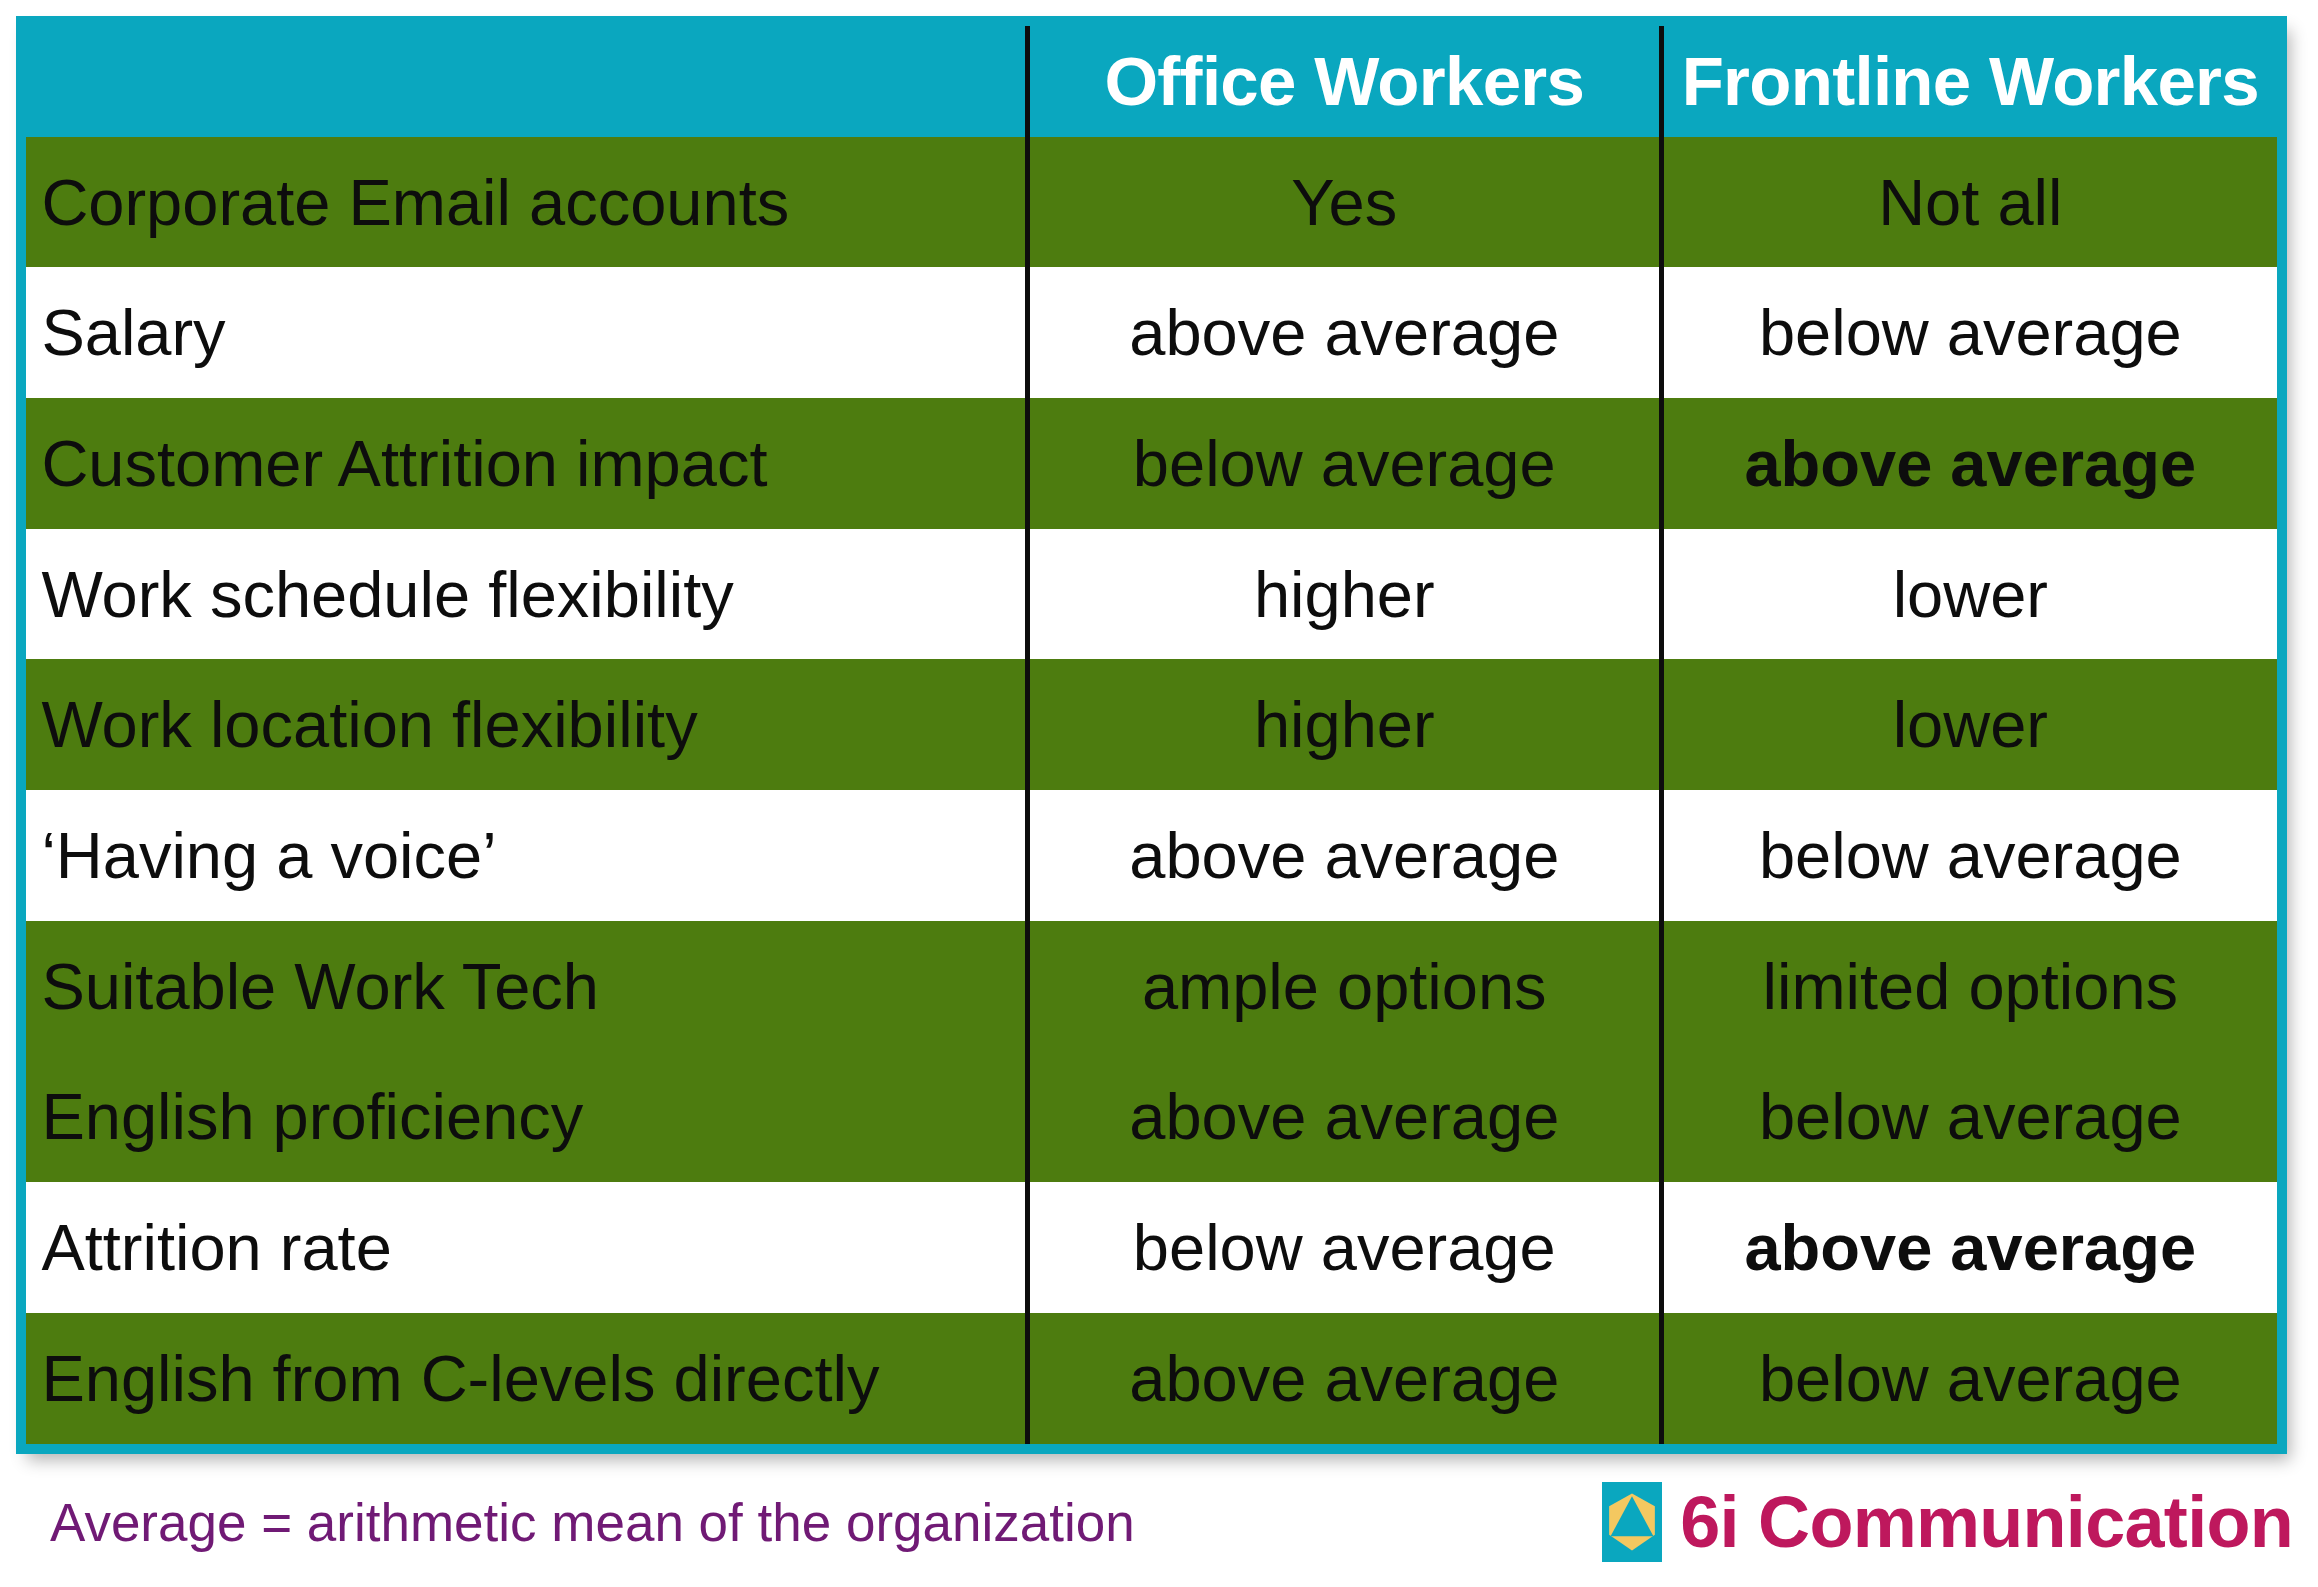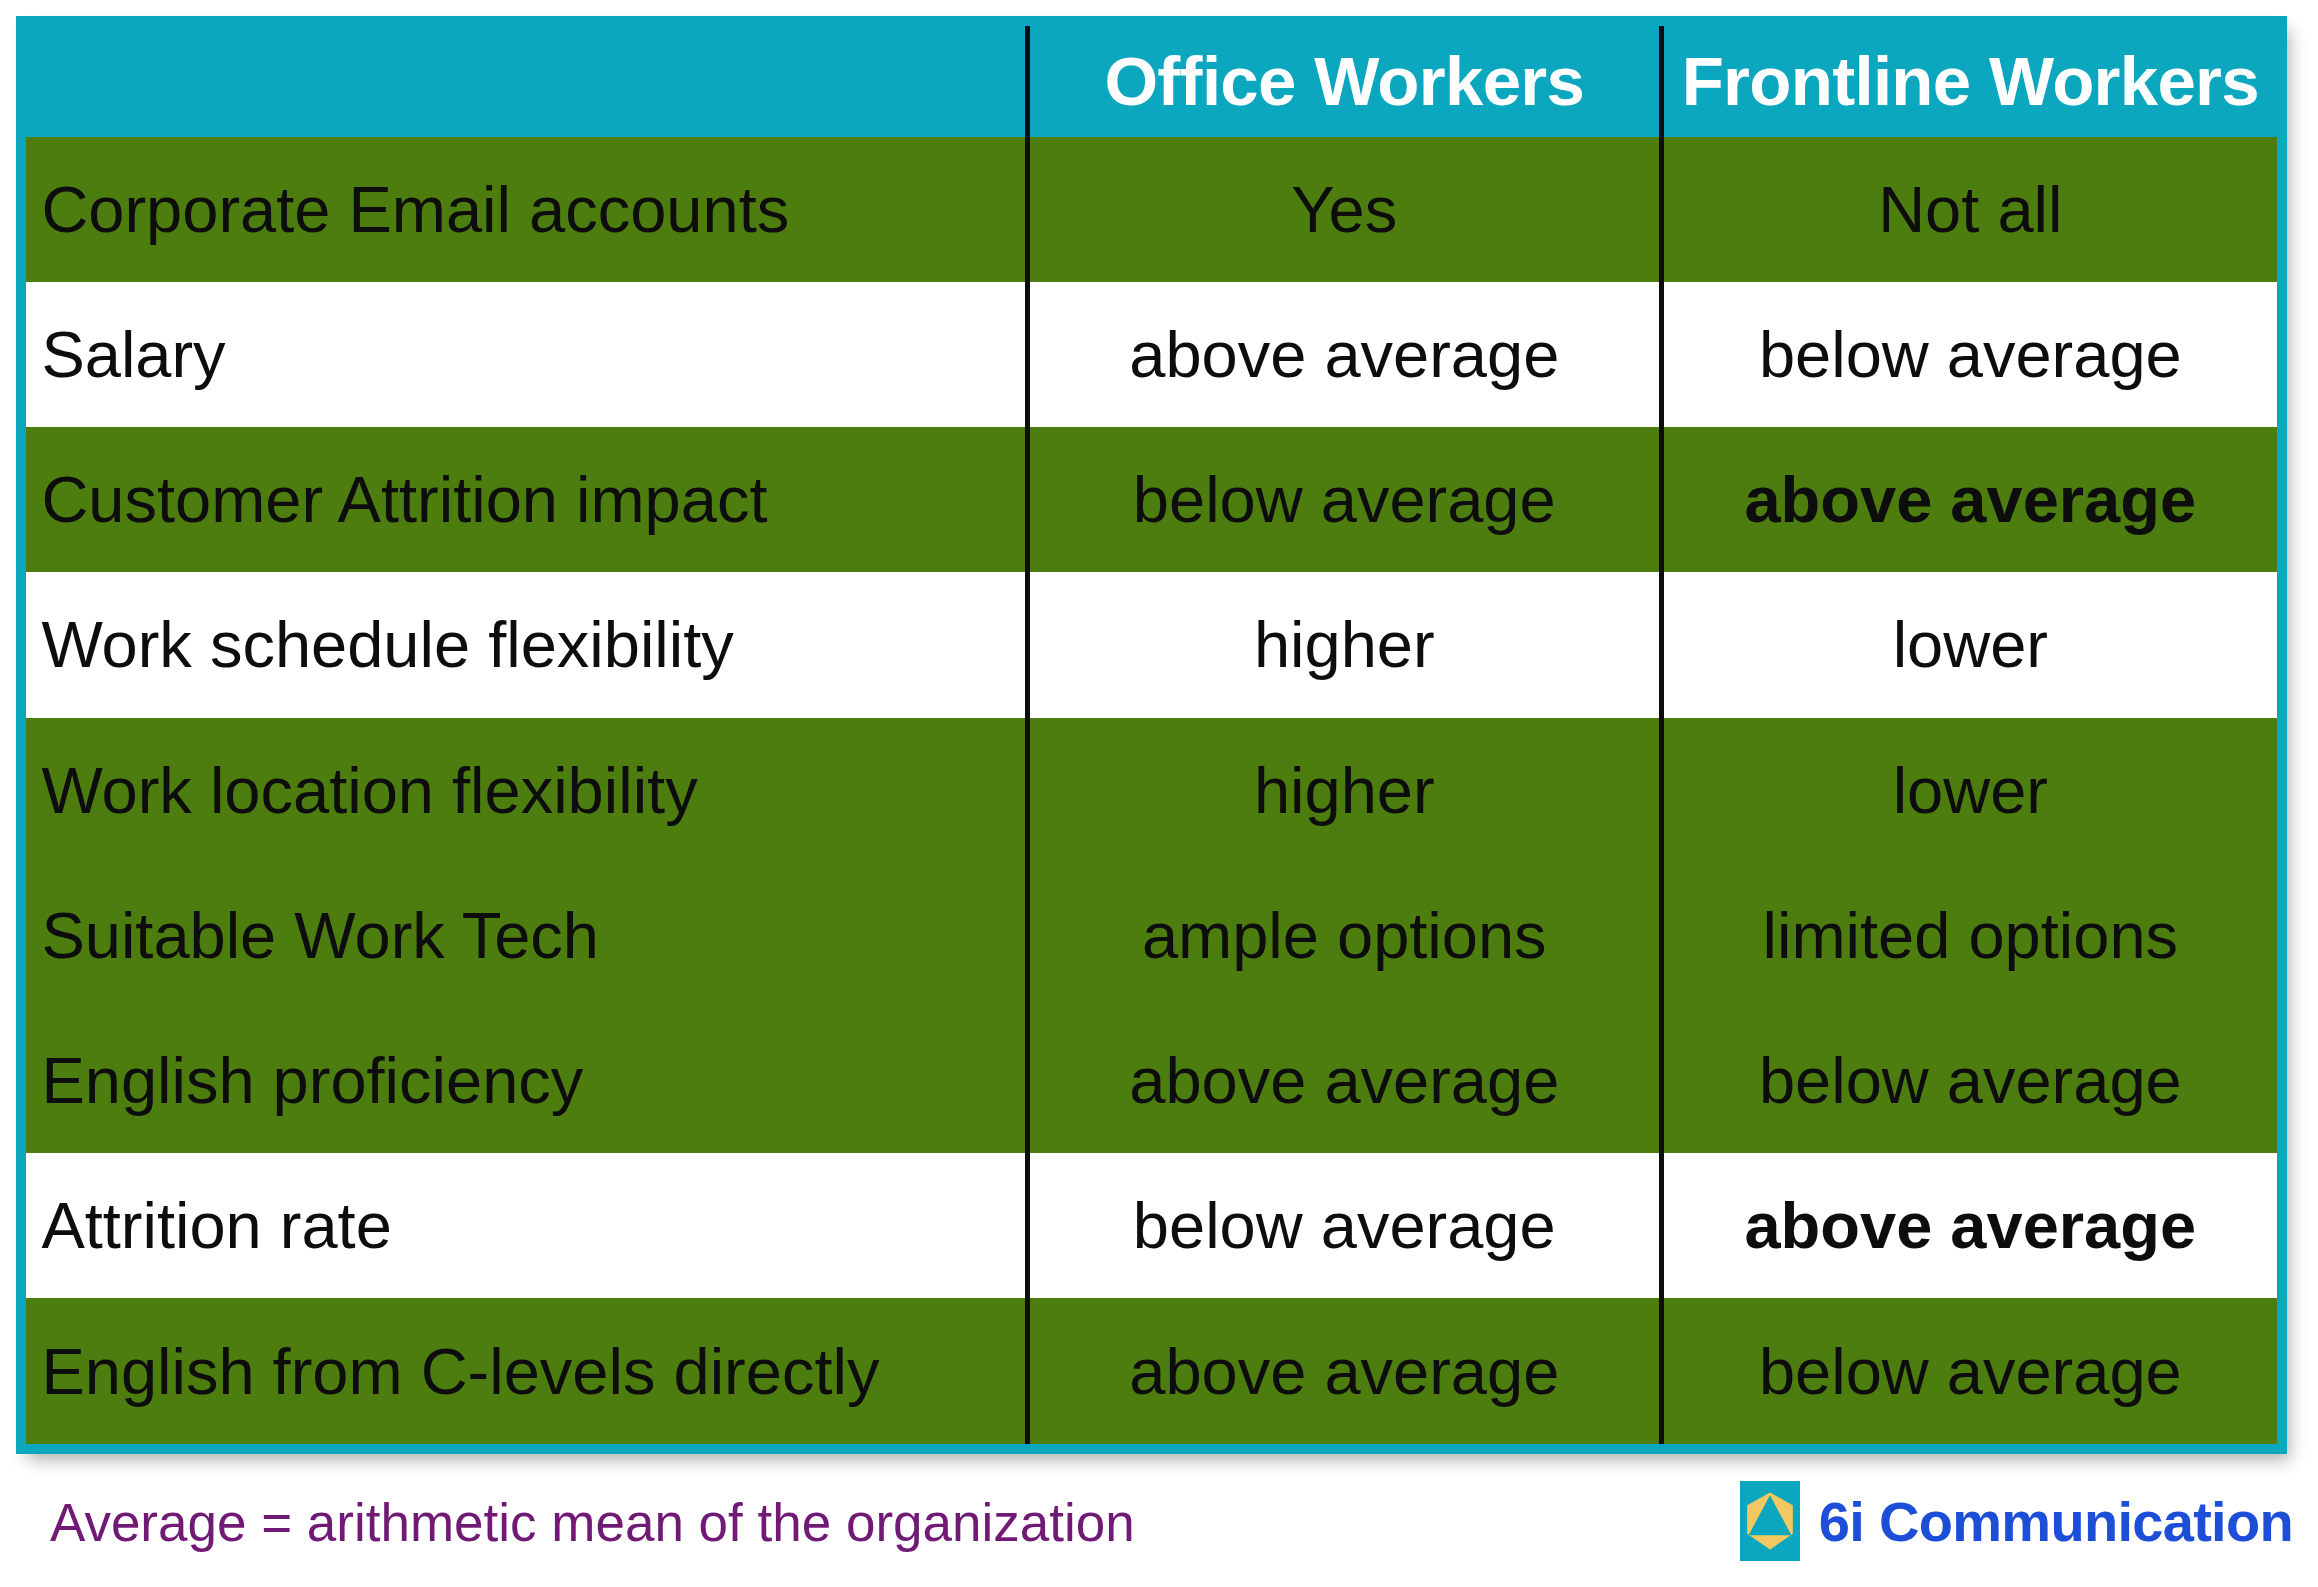--- a/index.html
+++ b/index.html
@@ -110,23 +110,23 @@
     align-items: center;
     gap: 18.5px;
   }
   #brand-mark {
     width: 60px;
     height: 80px;
     flex: 0 0 auto;
     display: block;
   }
   #brand-name {
-    font-size: 56px;
+    font-size: 72px;
     font-weight: bold;
-    color: #1d4ed8;
+    color: #be185d;
     font-family: "Liberation Sans Narrow", "Liberation Sans", sans-serif;
     font-stretch: condensed;
     white-space: nowrap;
     letter-spacing: -0.7px;
   }
 </style>
 </head>
 <body>
 
 <div id="table-wrap">
@@ -162,20 +162,25 @@
         <tr class="plain">
           <td class="v-label">Work schedule flexibility</td>
           <td class="v-val">higher</td>
           <td class="v-val">lower</td>
         </tr>
         <tr class="shade">
           <td class="v-label">Work location flexibility</td>
           <td class="v-val">higher</td>
           <td class="v-val">lower</td>
         </tr>
+        <tr class="plain">
+          <td class="v-label">‘Having a voice’</td>
+          <td class="v-val">above average</td>
+          <td class="v-val">below average</td>
+        </tr>
         <tr class="shade">
           <td class="v-label">Suitable Work Tech</td>
           <td class="v-val">ample options</td>
           <td class="v-val">limited options</td>
         </tr>
         <tr class="shade">
           <td class="v-label">English proficiency</td>
           <td class="v-val">above average</td>
           <td class="v-val">below average</td>
         </tr>

